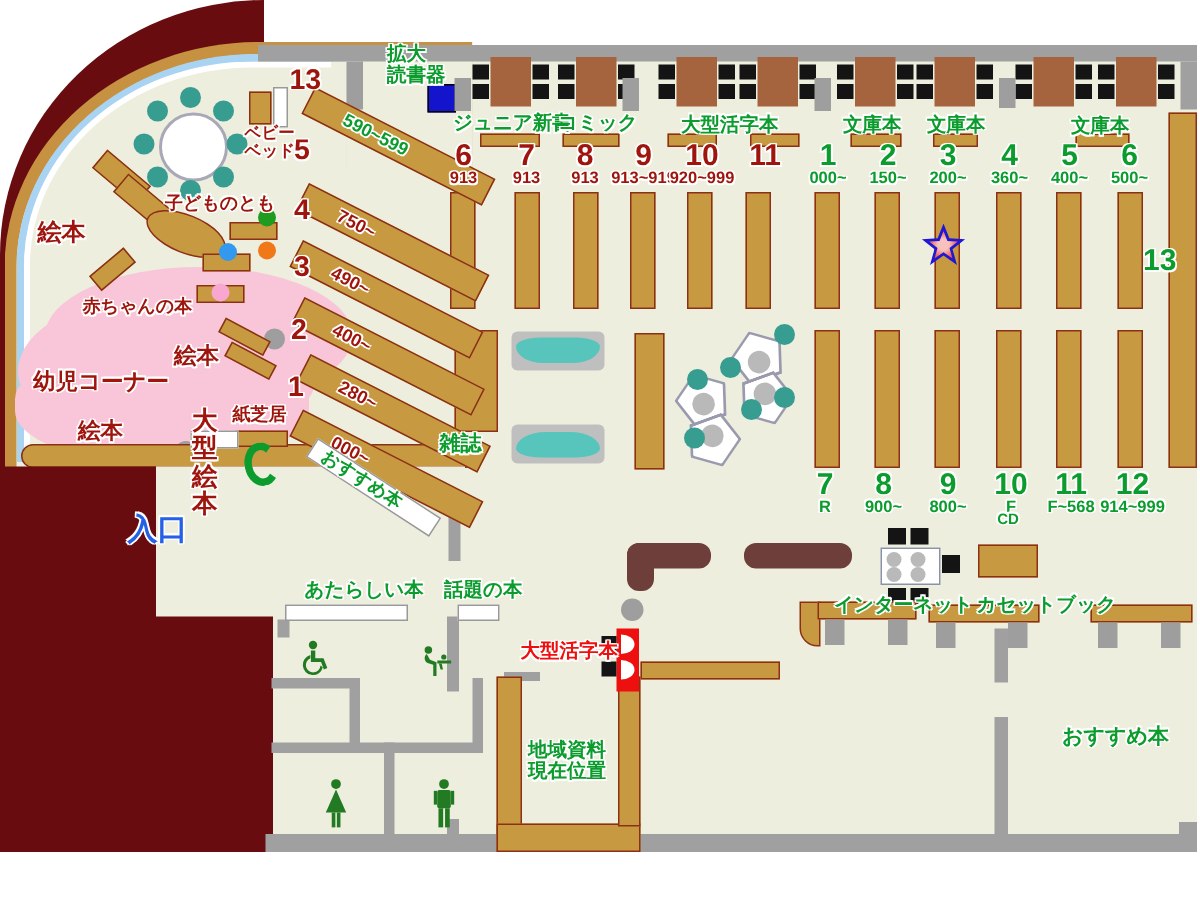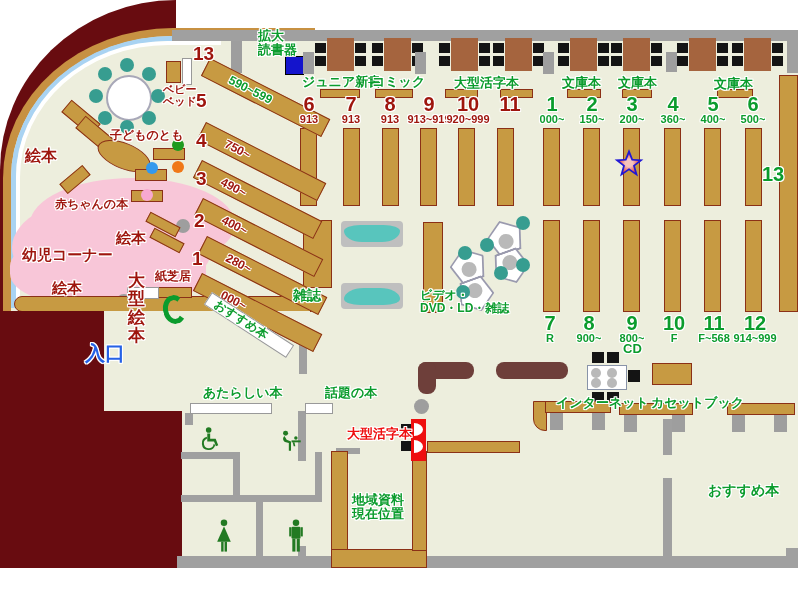--- a/index.html
+++ b/index.html
@@ -431,39 +431,37 @@
       <div class="lbl g num">11</div>
       <div class="lbl g sub">F~568</div>
     </div>
   <div class="abs nu" style="left:731px;top:313px;">
       <div class="lbl g num">12</div>
       <div class="lbl g sub">914~999</div>
     </div>
 
   <div class="abs lbl g" style="left:762px;top:164px;font-size:20px;">13</div>
   <div class="abs lbl g" style="left:293px;top:288px;font-size:14px;">雑誌</div>
-  <div class="abs lbl g" style="left:420px;top:289px;font-size:12px;">ビデオ・
-DVD・LD・雑誌</div>
 
   <div class="abs lbl r" style="left:163px;top:84px;font-size:11px;">ベビー
 ベッド</div>
   <div class="abs lbl r" style="left:110px;top:129px;font-size:12px;">子どものとも</div>
   <div class="abs lbl r" style="left:25px;top:147px;font-size:16px;">絵本</div>
   <div class="abs lbl r" style="left:55px;top:198px;font-size:12px;">赤ちゃんの本</div>
   <div class="abs lbl r" style="left:22px;top:247px;font-size:15px;">幼児コーナー</div>
   <div class="abs lbl r" style="left:116px;top:230px;font-size:15px;">絵本</div>
   <div class="abs lbl r" style="left:52px;top:280px;font-size:15px;">絵本</div>
   <div class="abs lbl r" style="left:128px;top:272px;font-size:17px;width:32px;">大型
 絵本</div>
   <div class="abs lbl r" style="left:155px;top:270px;font-size:12px;">紙芝居</div>
 
   <div class="abs lbl bl" style="left:85px;top:343px;font-size:20px;">入口</div>
   <div class="abs lbl g" style="left:203px;top:386px;font-size:13px;">あたらしい本</div>
-  <div class="abs lbl g" style="left:296px;top:386px;font-size:13px;margin-left:29px;">話題の本</div>
+  <div class="abs lbl g" style="left:296px;top:386px;font-size:13px;">話題の本</div>
   <div class="abs lbl rd" style="left:347px;top:427px;font-size:13px;">大型活字本</div>
   <div class="abs lbl g" style="left:346px;top:493px;font-size:13px;text-align:center;width:64px;">地域資料
 現在位置</div>
   <div class="abs lbl g" style="left:556px;top:396px;font-size:13px;">インターネット</div>
-  <div class="abs lbl g" style="left:623px;top:342px;font-size:13px;width:34px;text-align:left;">CD</div>
+  <div class="abs lbl g" style="left:655px;top:342px;font-size:10px;width:34px;text-align:center;">CD</div>
   <div class="abs lbl g" style="left:651px;top:396px;font-size:13px;">カセットブック</div>
   <div class="abs lbl g" style="left:708px;top:483px;font-size:14px;">おすすめ本</div>
 
 </div>
 
 </body></html>

